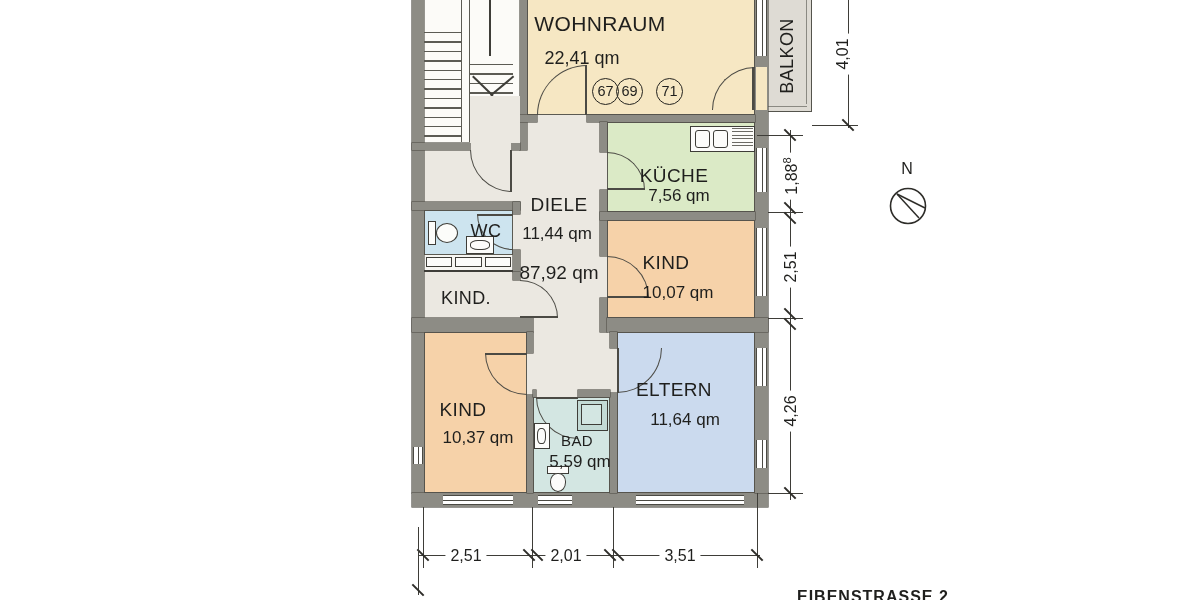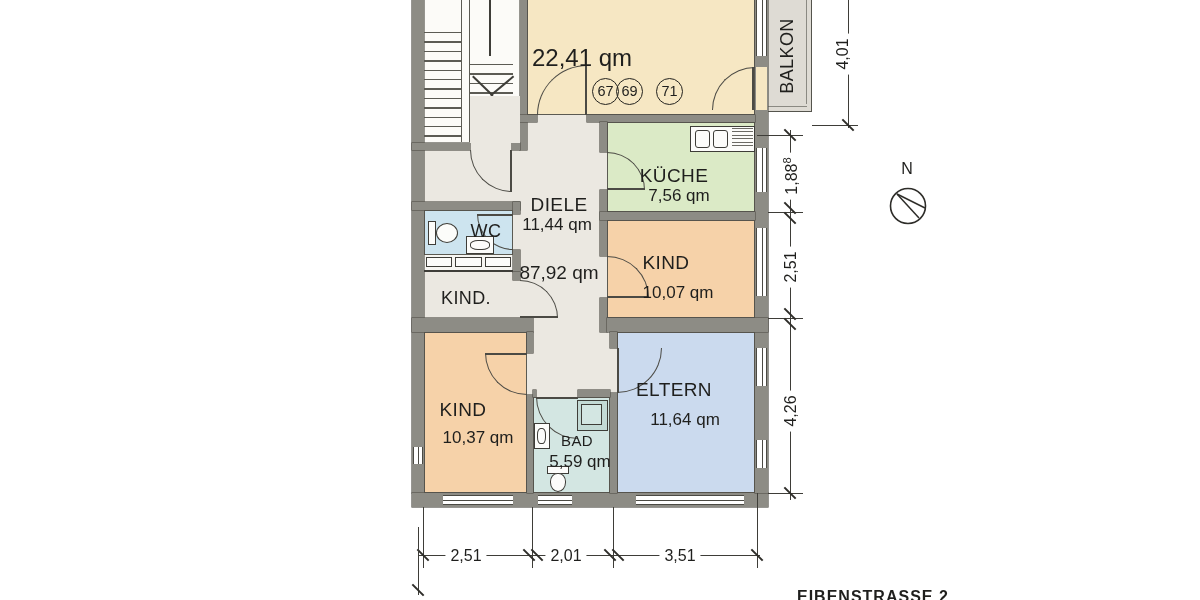--- a/index.html
+++ b/index.html
@@ -158,30 +158,31 @@
 
   <div class="fix" style="left:577px;top:400px;width:31px;height:31px;background:#c3dad5;">
     <div class="fix" style="left:3px;top:3px;width:21px;height:21px;border-width:1px;background:#d3e6e2;"></div>
   </div>
   <div class="fix" style="left:534px;top:423px;width:16px;height:26px;border-width:1px;">
     <div class="fix" style="left:2px;top:4px;width:9px;height:16px;border-radius:40%;border-width:1px;"></div>
   </div>
   <div class="fix" style="left:547px;top:466px;width:22px;height:8px;border-width:1px;"></div>
   <div class="fix" style="left:550px;top:473px;width:16px;height:19px;border-radius:45% 45% 50% 50%;border-width:1px;"></div>
 
-  <div class="label rarea" style="left:582px;top:58px;font-size:24px;text-align:right;">22,41 qm</div>
+  <div class="label rname" style="left:600px;top:24px;font-size:21px;">WOHNRAUM</div>
+  <div class="label rarea" style="left:582px;top:58px;font-size:18px;text-align:right;">22,41 qm</div>
   <div class="unit-circle" style="left:592px;top:78px;"><span>67</span></div>
   <div class="unit-circle" style="left:616px;top:78px;"><span>69</span></div>
   <div class="unit-circle" style="left:656px;top:78px;"><span>71</span></div>
 
   <div class="label rname" style="left:674px;top:176px;">KÜCHE</div>
   <div class="label rarea" style="left:679px;top:196px;">7,56 qm</div>
 
   <div class="label rname" style="left:559px;top:205px;">DIELE</div>
-  <div class="label rarea" style="left:557px;top:225px;text-align:right;">11,44 qm</div>
+  <div class="label rarea" style="left:557px;top:234px;text-align:right;">11,44 qm</div>
   <div class="label rarea" style="left:559px;top:273px;font-size:19px;">87,92 qm</div>
 
   <div class="label rname" style="left:486px;top:231px;font-size:18px;">WC</div>
   <div class="label rname" style="left:466px;top:298px;font-size:18px;">KIND.</div>
 
   <div class="label rname" style="left:666px;top:263px;">KIND</div>
   <div class="label rarea" style="left:678px;top:293px;">10,07 qm</div>
 
   <div class="label rname" style="left:463px;top:410px;">KIND</div>
   <div class="label rarea" style="left:478px;top:438px;">10,37 qm</div>

